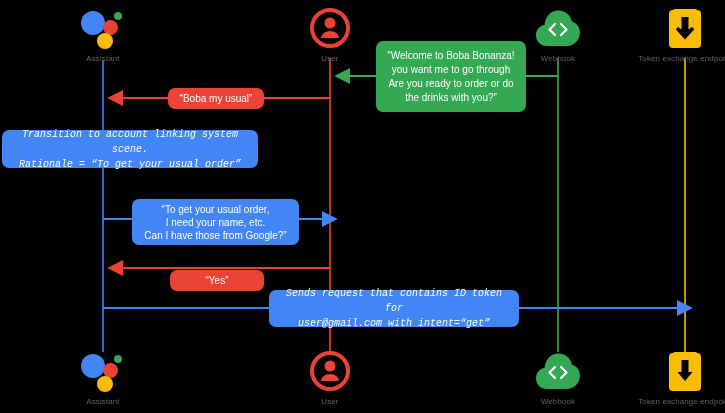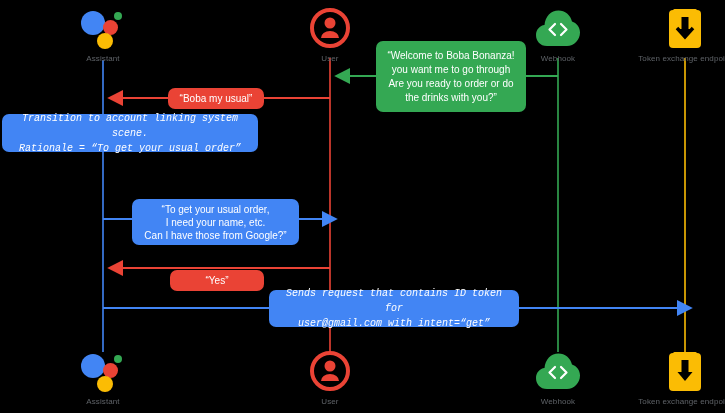--- a/index.html
+++ b/index.html
@@ -157,21 +157,21 @@
       <div>you want me to go through</div>
       <div>Are you ready to order or do</div>
       <div>the drinks with you?”</div>
     </div>
   </div>
 
   <div class="msg-box msg-red" style="left:168px; top:88px; width:96px; height:21px;">
     <div>“Boba my usual”</div>
   </div>
 
-  <div class="msg-box msg-mono" style="left:2px; top:114px; width:256px; height:38px;">
+  <div class="msg-box msg-mono" style="left:2px; top:130px; width:256px; height:38px;">
     <div>
       <div>Transition to account linking system scene.</div>
       <div>Rationale = “To get your usual order”</div>
     </div>
   </div>
 
   <div class="msg-box msg-blue" style="left:132px; top:199px; width:167px; height:46px;">
     <div>
       <div>“To get your usual order,</div>
       <div>I need your name, etc.</div>

